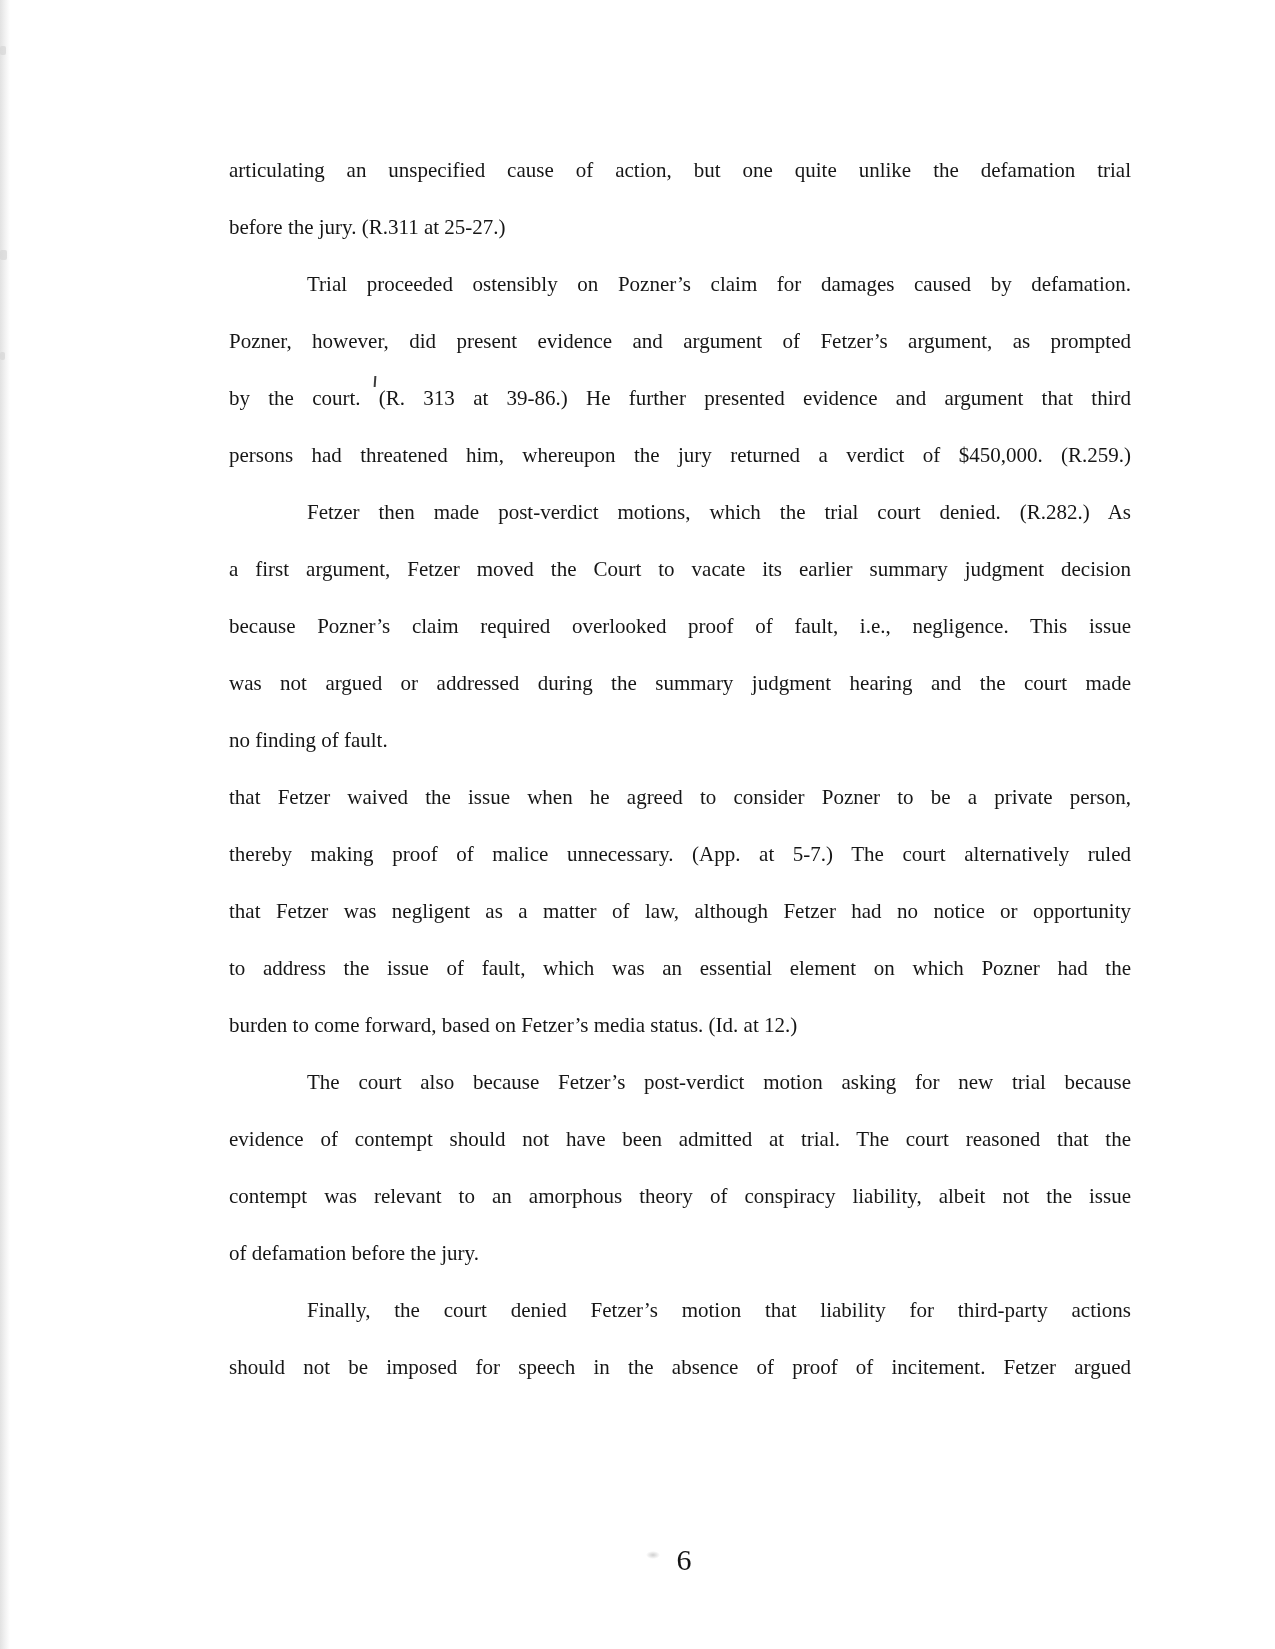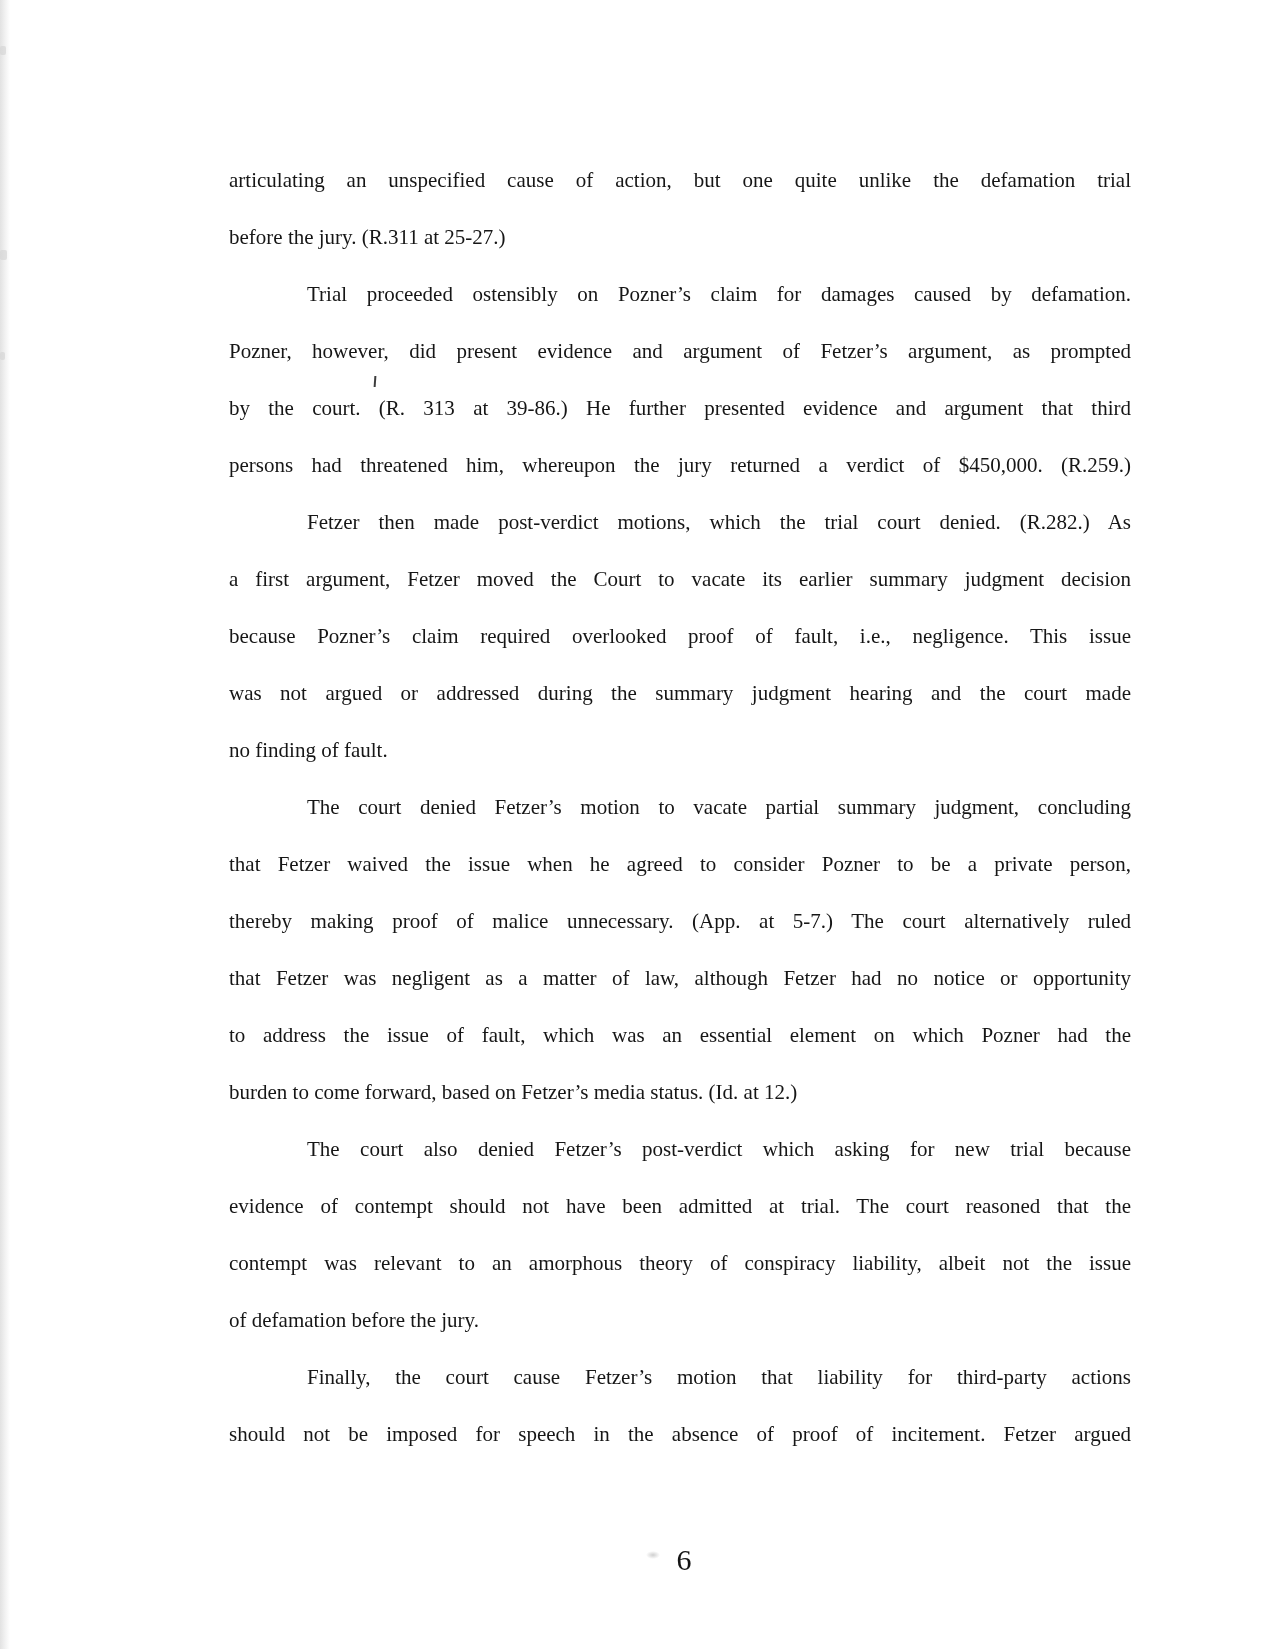--- a/index.html
+++ b/index.html
@@ -34,21 +34,21 @@
     opacity: 0.65;
     border-radius: 2px;
   }
   .edge-mark.m1 { left: 0; top: 250px; width: 7px; height: 10px; }
   .edge-mark.m2 { left: 0; top: 352px; width: 5px; height: 8px; }
   .edge-mark.m3 { left: 0; top: 46px;  width: 6px; height: 9px; }
 
   .text-block {
     position: absolute;
     left: 229px;
-    top: 152px;
+    top: 142px;
     width: 902px;
     font-size: 21px;
     line-height: 57px;
     color: #161616;
   }
   .line {
     text-align: justify;
     text-align-last: left;
   }
   .line.j { text-align-last: justify; }
@@ -98,31 +98,30 @@
       <div class="line"><span>before the jury.  (R.311 at 25-27.)</span></div>
       <div class="line j ind"><span>Trial proceeded ostensibly on Pozner’s claim for damages caused by defamation.</span></div>
       <div class="line j"><span>Pozner, however, did present evidence and argument of Fetzer’s argument, as prompted</span></div>
       <div class="line j"><span>by the court. (R. 313 at 39-86.)  He further presented evidence and argument that third</span></div>
       <div class="line j"><span>persons had threatened him, whereupon the jury returned a verdict of $450,000.  (R.259.)</span></div>
       <div class="line j ind"><span>Fetzer then made post-verdict motions, which the trial court denied. (R.282.)  As</span></div>
       <div class="line j"><span>a first argument, Fetzer moved the Court to vacate its earlier summary judgment decision</span></div>
       <div class="line j"><span>because Pozner’s claim required overlooked proof of fault, i.e., negligence.  This issue</span></div>
       <div class="line j"><span>was not argued or addressed during the summary judgment hearing and the court made</span></div>
       <div class="line"><span>no finding of fault.</span></div>
-      <div class="line j ind"><span>The court denied Fetzer’s motion to vacate partial summary judgment, concluding</span></div>
       <div class="line j"><span>that Fetzer waived the issue when he agreed to consider Pozner to be a private person,</span></div>
       <div class="line j"><span>thereby making proof of malice unnecessary. (App. at 5-7.) The court alternatively ruled</span></div>
       <div class="line j"><span>that Fetzer was negligent as a matter of law, although Fetzer had no notice or opportunity</span></div>
       <div class="line j"><span>to address the issue of fault, which was an essential element on which Pozner had the</span></div>
       <div class="line"><span>burden to come forward, based on Fetzer’s media status.  (</span><span class="it">Id.</span><span> at 12.)</span></div>
-      <div class="line j ind"><span>The court also denied Fetzer’s post-verdict which asking for new trial because</span></div>
+      <div class="line j ind"><span>The court also because Fetzer’s post-verdict motion asking for new trial because</span></div>
       <div class="line j"><span>evidence of contempt should not have been admitted at trial.  The court reasoned that the</span></div>
       <div class="line j"><span>contempt was relevant to an amorphous theory of conspiracy liability, albeit not the issue</span></div>
       <div class="line"><span>of defamation before the jury.</span></div>
-      <div class="line j ind"><span>Finally, the court cause Fetzer’s motion that liability for third-party actions</span></div>
+      <div class="line j ind"><span>Finally, the court denied Fetzer’s motion that liability for third-party actions</span></div>
       <div class="line j"><span>should not be imposed for speech in the absence of proof of incitement.  Fetzer argued</span></div>
     </div>
 
   <div class="artifact-tick"></div>
   <div class="artifact-smudge"></div>
 
   <div class="page-number">6</div>
 </div>
 
 </body></html>

